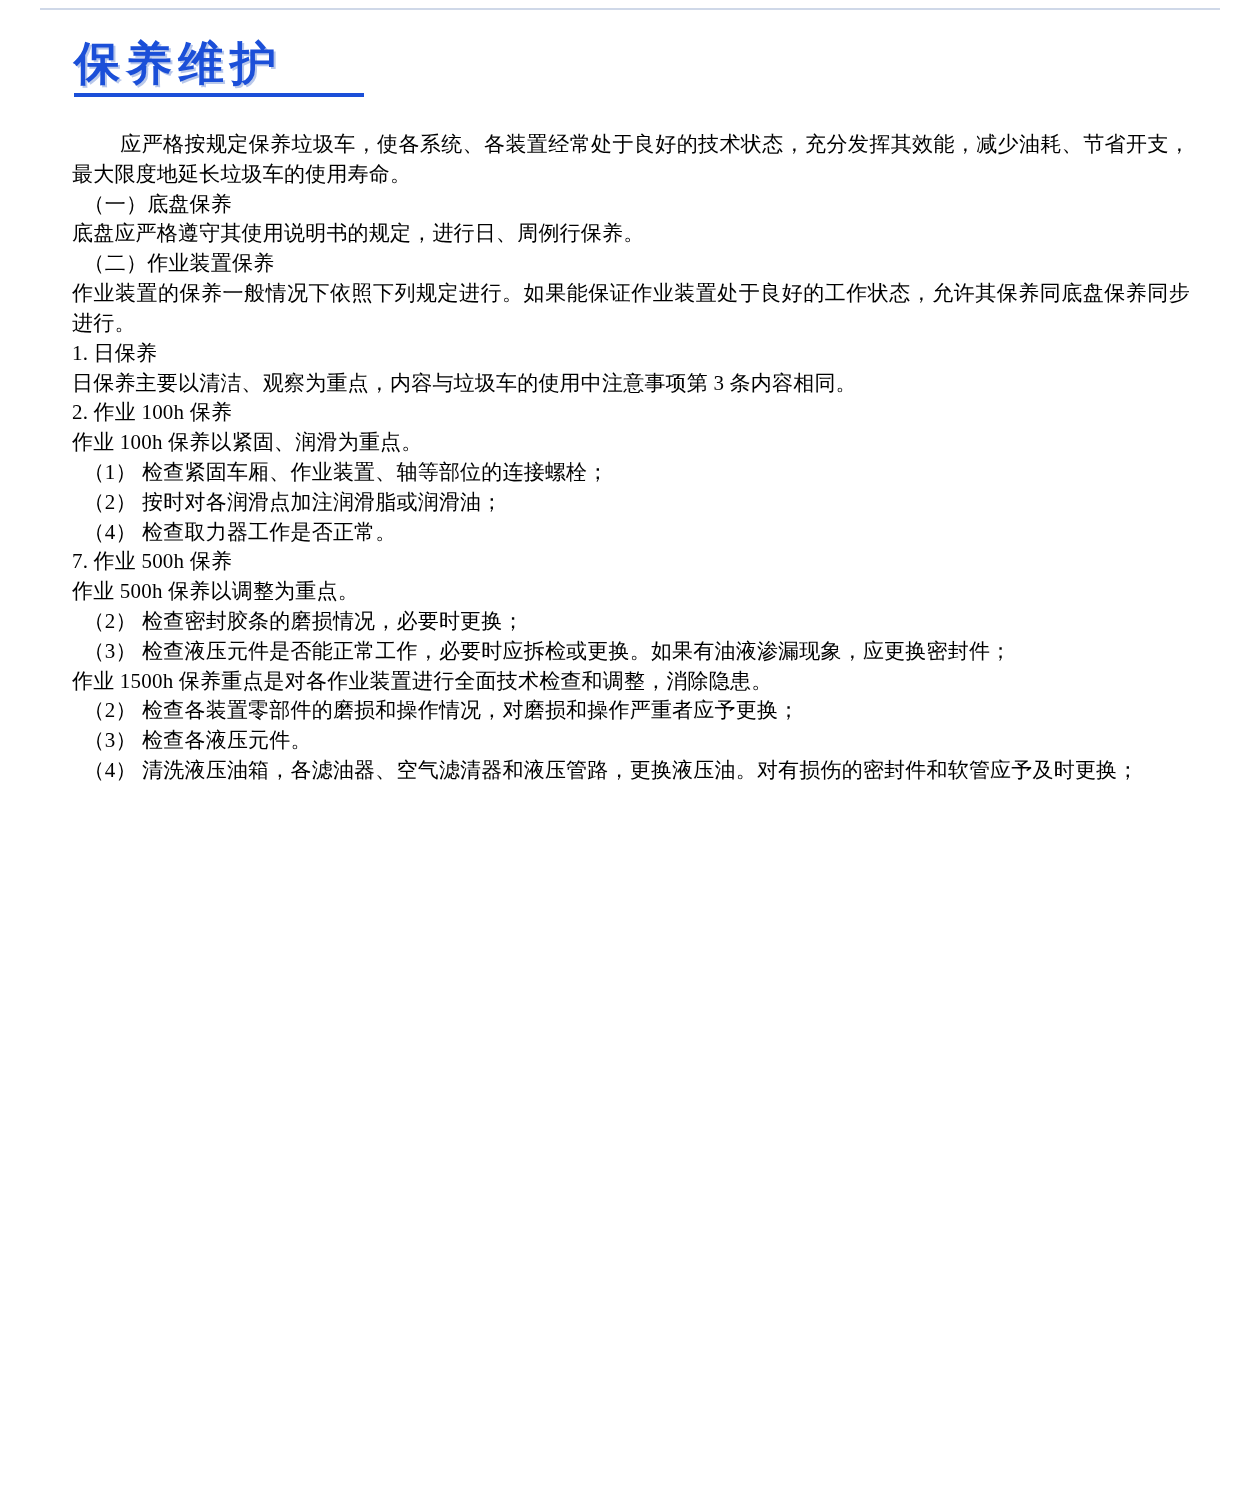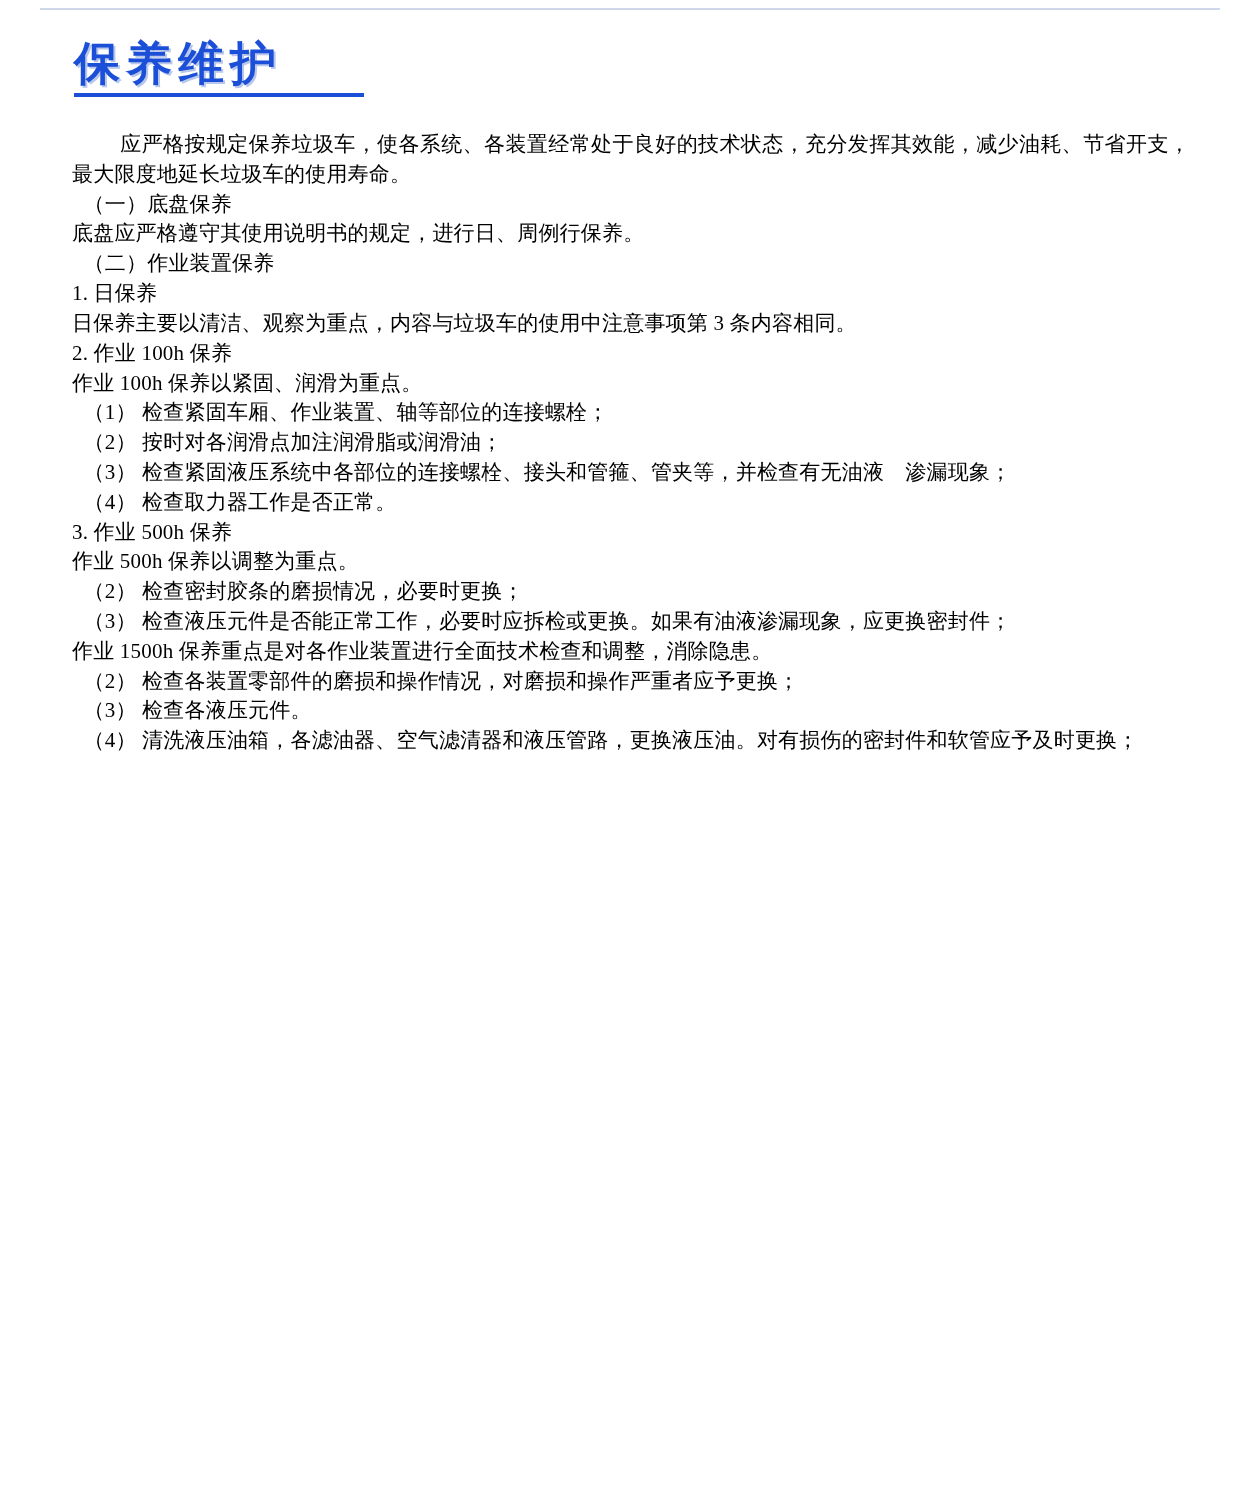--- a/index.html
+++ b/index.html
@@ -83,29 +83,29 @@
   <div class="heading-wrap">
     <div class="heading">保养维护</div>
     <div class="heading-underline"></div>
   </div>
 
   <div class="content">
     <p class="para indent">应严格按规定保养垃圾车，使各系统、各装置经常处于良好的技术状态，充分发挥其效能，减少油耗、节省开支，最大限度地延长垃圾车的使用寿命。</p>
     <p class="para lead-space">（一）底盘保养</p>
     <p class="para">底盘应严格遵守其使用说明书的规定，进行日、周例行保养。</p>
     <p class="para lead-space">（二）作业装置保养</p>
+    <p class="para">作业装置的保养一般情况下依照下列规定进行。如果能保证作业装置处于良好的工作状态，允许其保养同底盘保养同步进行。</p>
     <p class="para">1. 日保养</p>
     <p class="para">日保养主要以清洁、观察为重点，内容与垃圾车的使用中注意事项第 3 条内容相同。</p>
     <p class="para">2. 作业 100h 保养</p>
     <p class="para">作业 100h 保养以紧固、润滑为重点。</p>
     <p class="para lead-space">（1） 检查紧固车厢、作业装置、轴等部位的连接螺栓；</p>
     <p class="para lead-space">（2） 按时对各润滑点加注润滑脂或润滑油；</p>
-    <p class="para lead-space">（3） 检查紧固液压系统中各部位的连接螺栓、接头和管箍、管夹等，并检查有无油液　渗漏现象；</p>
     <p class="para lead-space">（4） 检查取力器工作是否正常。</p>
-    <p class="para">3. 作业 500h 保养</p>
+    <p class="para">7. 作业 500h 保养</p>
     <p class="para">作业 500h 保养以调整为重点。</p>
     <p class="para lead-space">（2） 检查密封胶条的磨损情况，必要时更换；</p>
     <p class="para lead-space">（3） 检查液压元件是否能正常工作，必要时应拆检或更换。如果有油液渗漏现象，应更换密封件；</p>
     <p class="para">作业 1500h 保养重点是对各作业装置进行全面技术检查和调整，消除隐患。</p>
     <p class="para lead-space">（2） 检查各装置零部件的磨损和操作情况，对磨损和操作严重者应予更换；</p>
     <p class="para lead-space">（3） 检查各液压元件。</p>
     <p class="para lead-space">（4） 清洗液压油箱，各滤油器、空气滤清器和液压管路，更换液压油。对有损伤的密封件和软管应予及时更换；</p>
   </div>
 
 </div>

